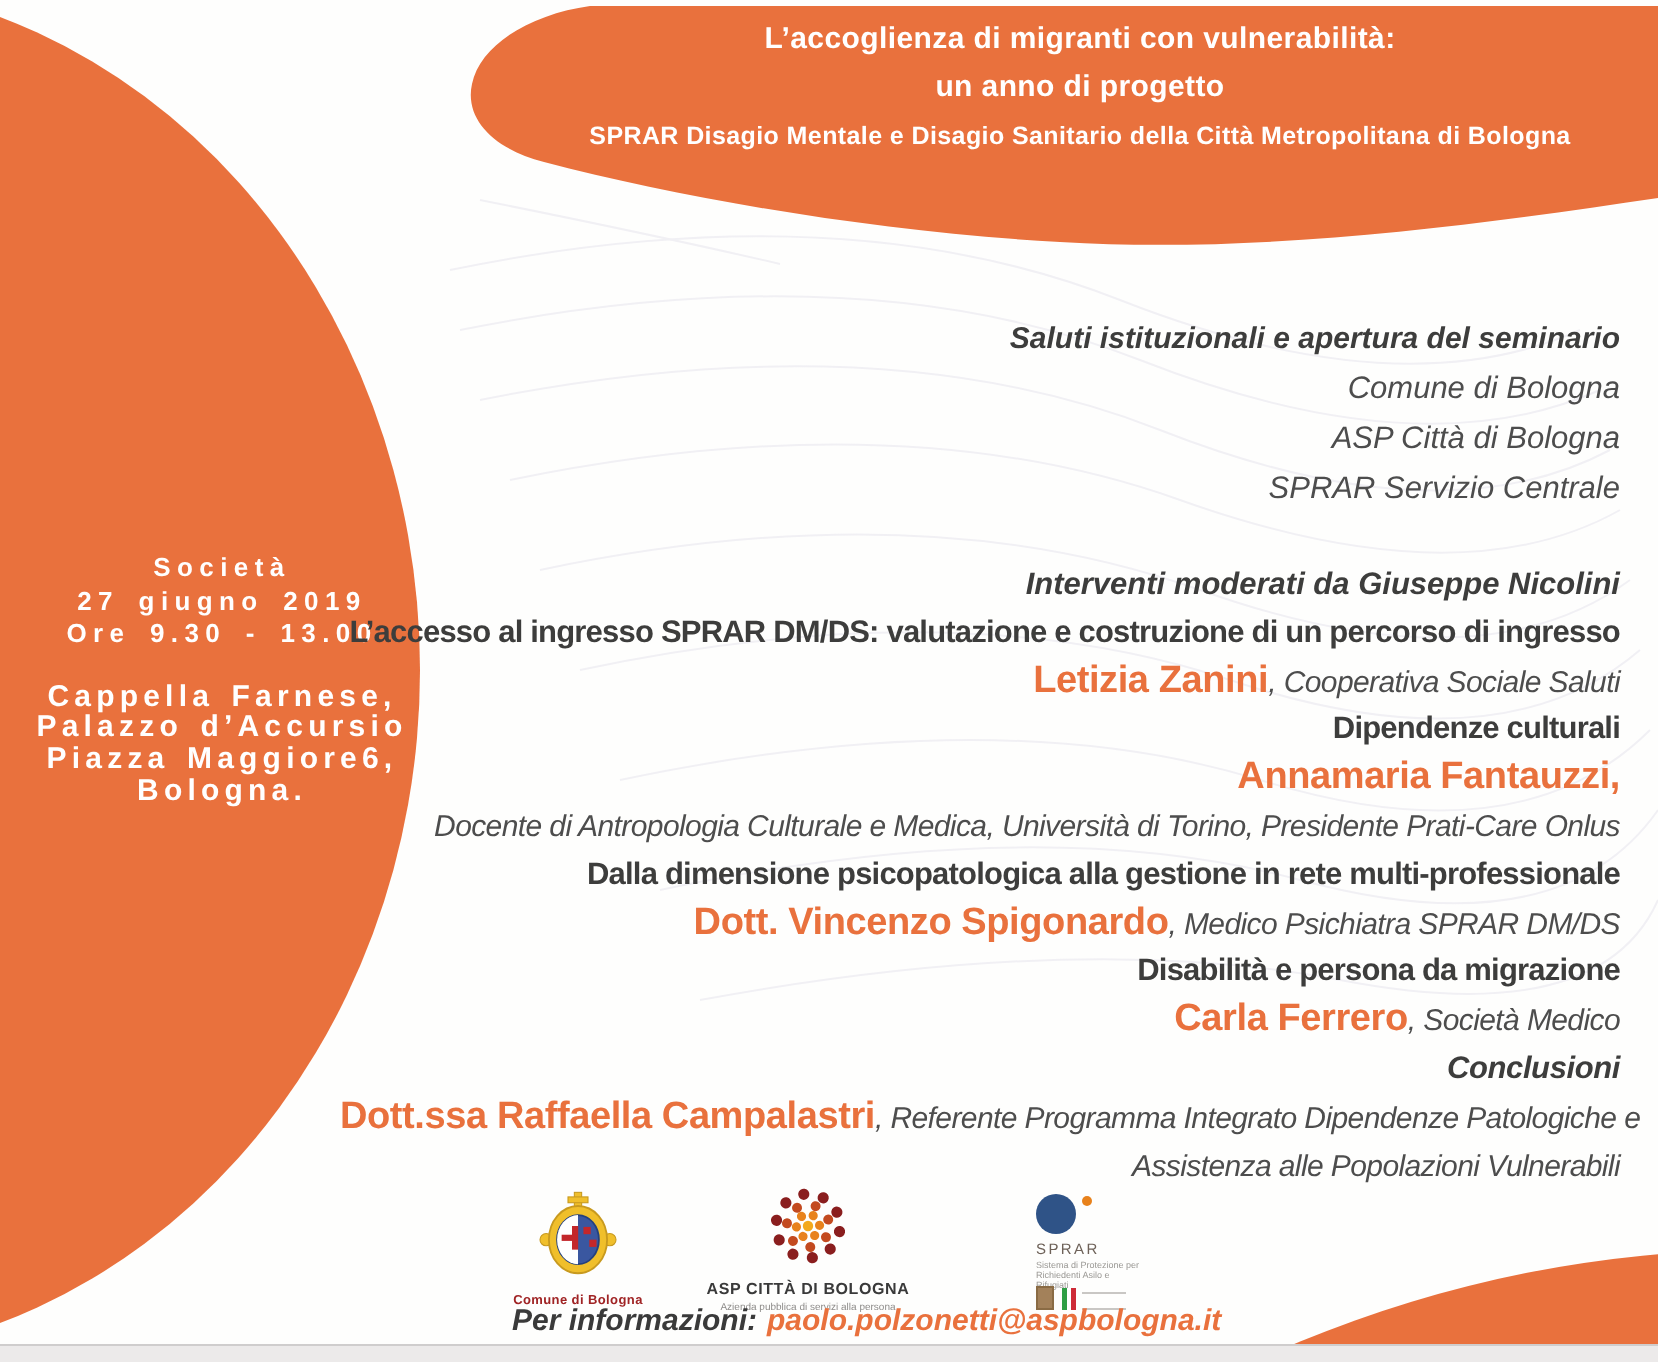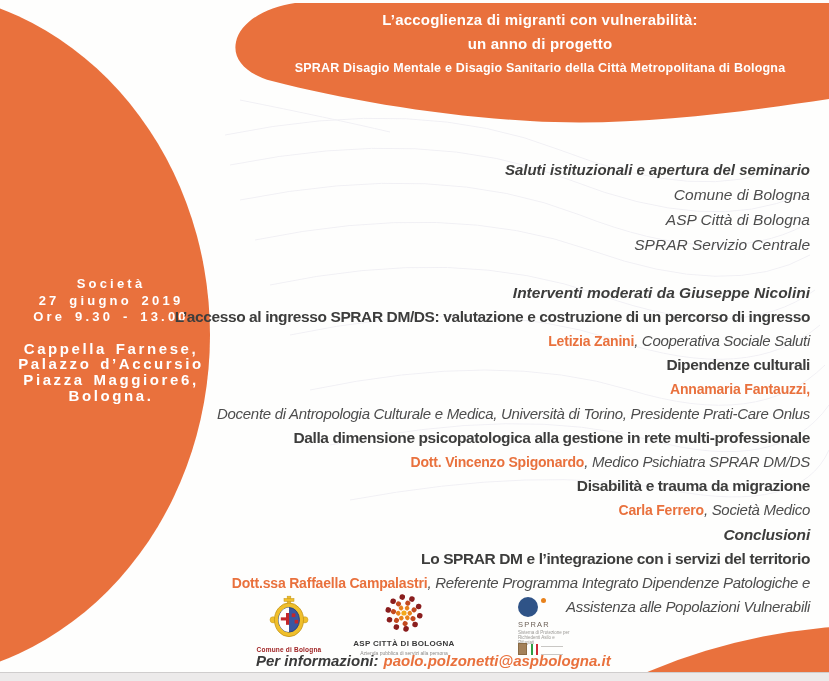--- a/index.html
+++ b/index.html
@@ -24,21 +24,21 @@
   
   .rcol{right:19px;text-align:right;}
   .opening{top:157px;width:620px;}
   .opening .hdr{font-size:15px;font-weight:bold;font-style:italic;color:#3D3D3C;line-height:25px;}
   .opening .org{font-size:15.5px;font-style:italic;color:#4D4D4D;line-height:25px;}
   .program{top:281px;width:640px;line-height:23.8px;}
   .pline{white-space:nowrap;}
   .l-mod{font-size:15.5px;font-weight:bold;font-style:italic;color:#3D3D3C;}
   .l-title{font-size:15.5px;font-weight:bold;color:#3D3D3C;letter-spacing:-.4px;}
   .l-title-it{font-size:15.5px;font-weight:bold;font-style:italic;color:#3D3D3C;letter-spacing:-.2px;}
-  .l-name{font-size:14px;font-weight:bold;color:#E9713D;letter-spacing:-.2px;}
+  .l-name{font-size:19px;font-weight:bold;color:#E9713D;letter-spacing:-.2px;}
   .l-aff{font-size:15px;font-style:italic;color:#4D4D4D;letter-spacing:-.3px;}
 
   
   .logo{position:absolute;z-index:5;text-align:center;}
   .logo-comune{left:252px;top:595px;width:74px;}
   .logo-comune .cap{font-size:6.5px;font-weight:bold;color:#A02425;margin-top:1px;letter-spacing:.2px;}
   .logo-asp{left:350px;top:593px;width:108px;}
   .logo-asp .nm{font-size:8px;font-weight:bold;color:#3A3A3A;letter-spacing:.3px;margin-top:2px;}
   .logo-asp .tg{font-size:5px;color:#8E8C8A;margin-top:1.5px;}
   .logo-sprar{left:481px;top:596px;width:62px;text-align:left;margin-left:30px;}
@@ -120,27 +120,25 @@
       <span class="l-title">Dipendenze culturali</span></div>
     <div class="pline">
       <span class="l-name">Annamaria Fantauzzi,</span></div>
     <div class="pline">
       <span class="l-aff">Docente di Antropologia Culturale e Medica, Università di Torino, Presidente Prati-Care Onlus</span></div>
     <div class="pline">
       <span class="l-title">Dalla dimensione psicopatologica alla gestione in rete multi-professionale</span></div>
     <div class="pline">
       <span class="l-name">Dott. Vincenzo Spigonardo</span><span class="l-aff">, Medico Psichiatra SPRAR DM/DS</span></div>
     <div class="pline">
-      <span class="l-title">Disabilità e trauma da migrazione</span></div>
+      <span class="l-title">Disabilità e persona da migrazione</span></div>
     <div class="pline">
       <span class="l-name">Carla Ferrero</span><span class="l-aff">, Società Medico</span></div>
     <div class="pline">
       <span class="l-title-it">Conclusioni</span></div>
-    <div class="pline">
-      <span class="l-title">Lo SPRAR DM e l’integrazione con i servizi del territorio</span></div>
     <div class="pline">
       <span class="l-name">Dott.ssa Raffaella Campalastri</span><span class="l-aff">, Referente Programma Integrato Dipendenze Patologiche e</span></div>
     <div class="pline">
       <span class="l-aff">Assistenza alle Popolazioni Vulnerabili</span></div>
   </div>
 
   <div class="logo logo-comune">
     <svg width="40" height="46" viewBox="0 0 44 50">
       <rect x="20" y="1" width="4" height="9" fill="#F0BF2B" stroke="#C89A1F" stroke-width="0.6"></rect>
       <rect x="16.5" y="3.5" width="11" height="3.2" fill="#F0BF2B" stroke="#C89A1F" stroke-width="0.6"></rect>

